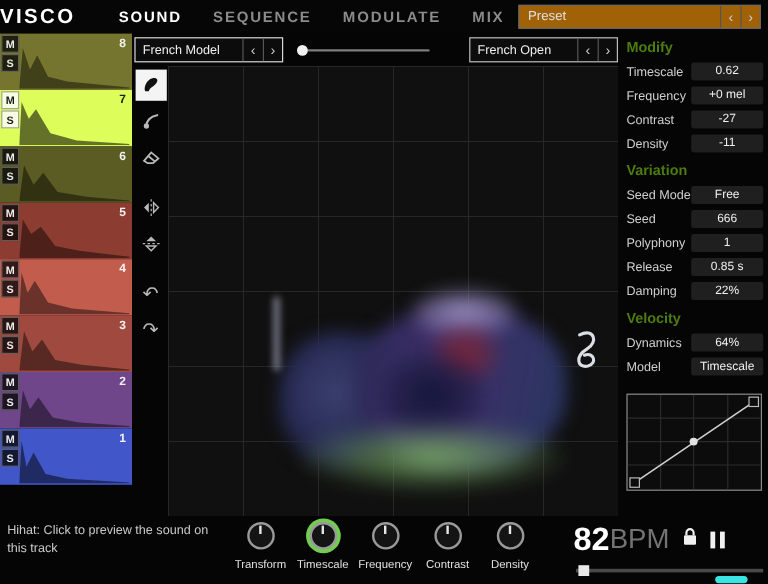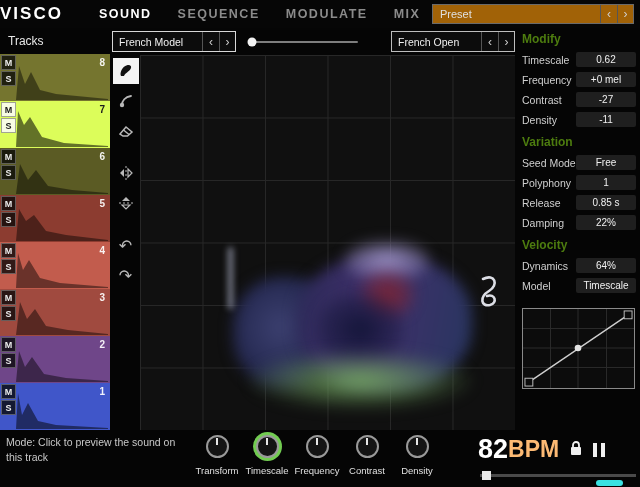--- a/index.html
+++ b/index.html
@@ -84,31 +84,31 @@
   .pval { min-width:60px; height:15px; background:#1f1f1f; border-radius:2px;
     font-size:10px; color:#f0f0f0; display:flex; align-items:center; justify-content:center;
     padding:0 4px; cursor:pointer; }
   .graph { margin-top:10px; width:113px; height:81px; border:1px solid #8a8a8a; background:#0c0c0c; }
 
   
   .bottombar { position:absolute; left:0; top:431px; width:640px; height:56px; background:#050505; }
   .status { position:absolute; left:6px; top:4px; width:176px; font-size:10.5px;
     line-height:1.4; color:#c9c9c9; }
   .knob-row { position:absolute; left:192px; top:4px; width:258px; display:flex;
-    justify-content:flex-start; }
+    justify-content:space-between; }
   .knob-group { display:flex; flex-direction:column; align-items:center; width:50px; }
   .knob { position:relative; width:23px; height:23px; border-radius:50%;
     border:2px solid #9a9a9a; background:#141414; cursor:pointer; }
   .knob .pointer { position:absolute; left:50%; top:1px; transform:translateX(-50%);
     width:2px; height:7px; background:#e6e6e6; }
   .knob-group.active .knob { box-shadow:0 0 0 3px rgba(120,215,85,0.95); }
   .knob-label { margin-top:7px; font-size:9.5px; color:#e0e0e0; }
   .bpm-wrap { position:absolute; left:478px; top:3px; display:flex; align-items:center; }
   .bpm-num { font-size:27px; font-weight:bold; color:#ffffff; }
-  .bpm-unit { font-size:23px; font-weight:bold; color:#fdba74; }
+  .bpm-unit { font-size:23px; font-weight:normal; color:#737373; }
   .lock { margin-left:10px; cursor:pointer; }
   .pause { margin-left:10px; display:flex; gap:4px; cursor:pointer; }
   .pause span { display:block; width:4px; height:14px; background:#f0f0f0; }
   .bslider { position:absolute; left:480px; top:39px; width:156px; height:10px; cursor:pointer; }
   .bs-track { position:absolute; left:0; top:4px; width:100%; height:3px; background:#4a4a4a; }
   .bs-handle { position:absolute; left:2px; top:1px; width:9px; height:9px; background:#e8e8e8; }
   .cyan-pill { position:absolute; left:596px; top:49px; width:27px; height:6px;
     border-radius:3px; background:#3ae2e2; }
 </style>
 </head>
@@ -125,21 +125,20 @@
   <div class="preset-box">
     <span class="pv">Preset</span>
     <span class="arr-pair">
       <span class="arr">‹</span>
       <span class="arr">›</span>
     </span>
   </div>
 </div>
 
 <div class="tracks-panel">
-  <div class="tracks-header">Tracks</div>
 
   <div class="track" style="background-color: rgb(117, 117, 47);">
     <div class="ms">
         <button class="ms-btn">M</button>
         <button class="ms-btn">S</button>
       </div>
     <svg class="wave" viewBox="0 0 92 40" preserveAspectRatio="none">
         <path d="M0 40 L3 6 L9 24 L15 12 L24 30 L40 34 L92 39 L92 40 Z" fill="rgba(0,0,0,0.45)"></path>
       </svg>
     <span class="tnum">8</span>
@@ -313,20 +312,24 @@
   <div class="prow">
       <span class="plabel">Density</span>
       <span class="pval">-11</span>
     </div>
 
   <div class="sec-title">Variation</div>
   <div class="prow">
       <span class="plabel">Seed Mode</span>
       <span class="pval">Free</span>
     </div>
+  <div class="prow">
+      <span class="plabel">Seed</span>
+      <span class="pval">666</span>
+    </div>
 
   <div class="prow">
       <span class="plabel">Polyphony</span>
       <span class="pval">1</span>
     </div>
   <div class="prow">
       <span class="plabel">Release</span>
       <span class="pval">0.85 s</span>
     </div>
   <div class="prow">
@@ -352,21 +355,21 @@
     <line x1="0" y1="40" x2="113" y2="40" stroke="#2b2b2b"></line>
     <line x1="0" y1="60" x2="113" y2="60" stroke="#2b2b2b"></line>
     <line x1="6" y1="75" x2="107" y2="6" stroke="#cfcfcf" stroke-width="1.4"></line>
     <rect x="2" y="71" width="8" height="8" fill="#0c0c0c" stroke="#bcbcbc"></rect>
     <rect x="103" y="2" width="8" height="8" fill="#0c0c0c" stroke="#bcbcbc"></rect>
     <circle cx="56" cy="40" r="3.4" fill="#e2e2e2"></circle>
   </svg>
 </div>
 
 <div class="bottombar">
-  <div class="status">Mode: Click to preview the sound on this track</div>
+  <div class="status">Hihat: Click to preview the sound on this track</div>
 
   <div class="knob-row">
     <div class="knob-group">
       <div class="knob">
           <div class="pointer"></div>
         </div>
       <div class="knob-label">Transform</div>
     </div>
     <div class="knob-group active">
       <div class="knob">

